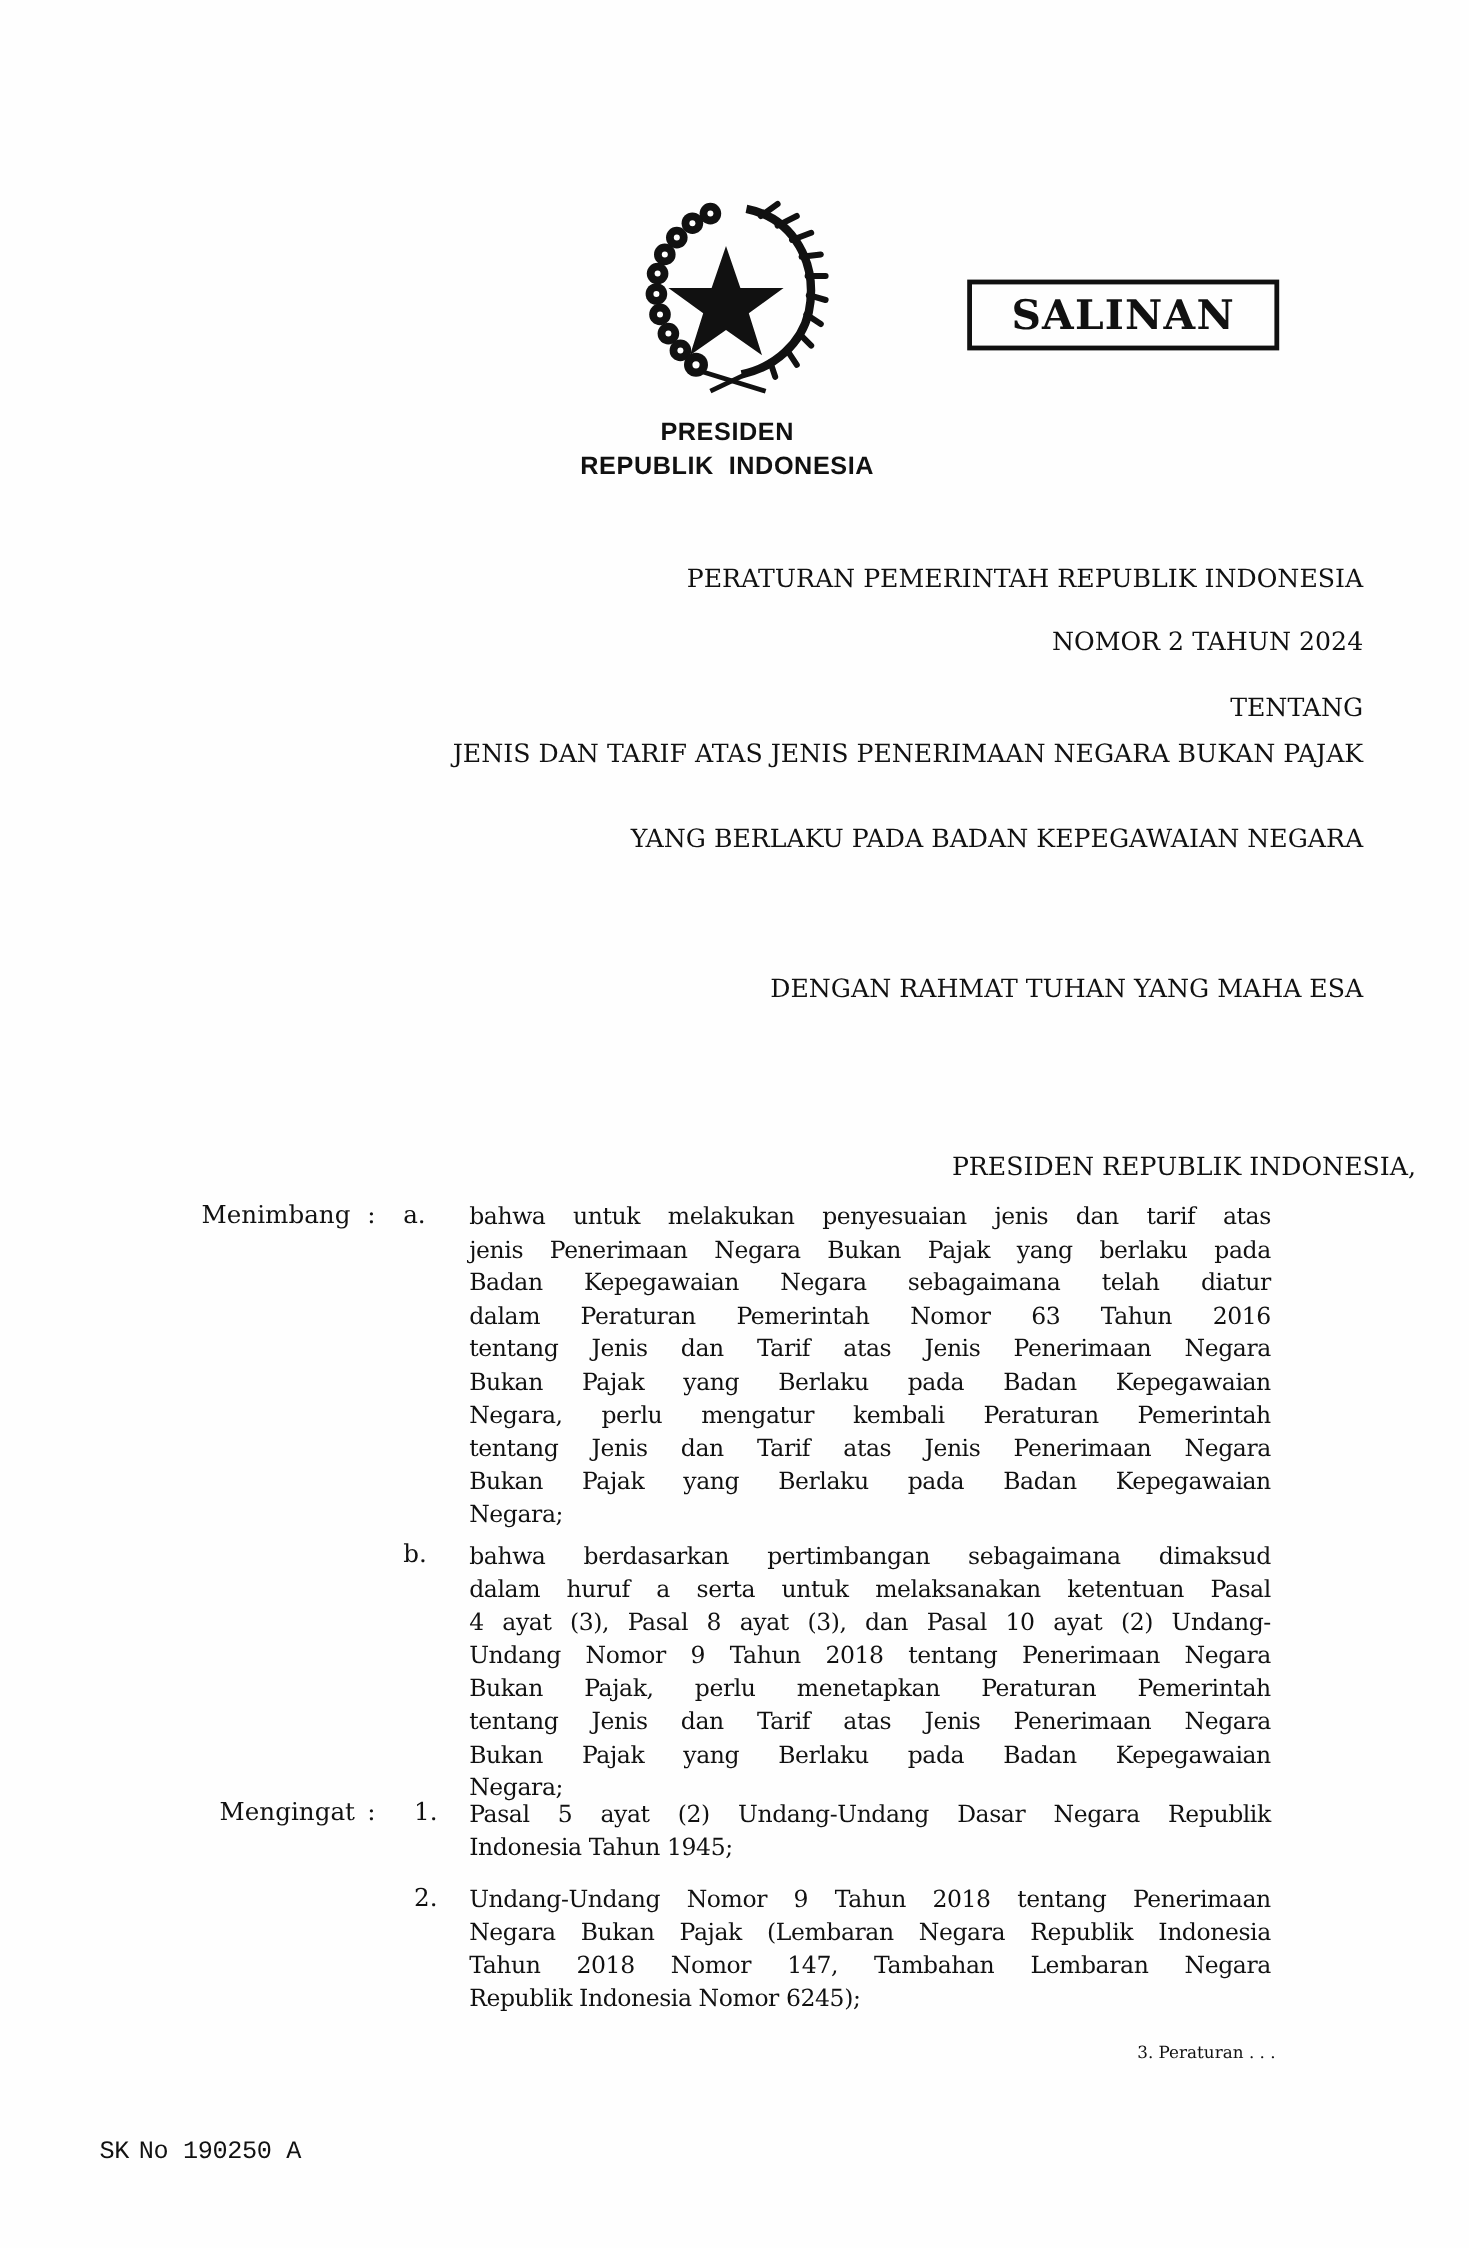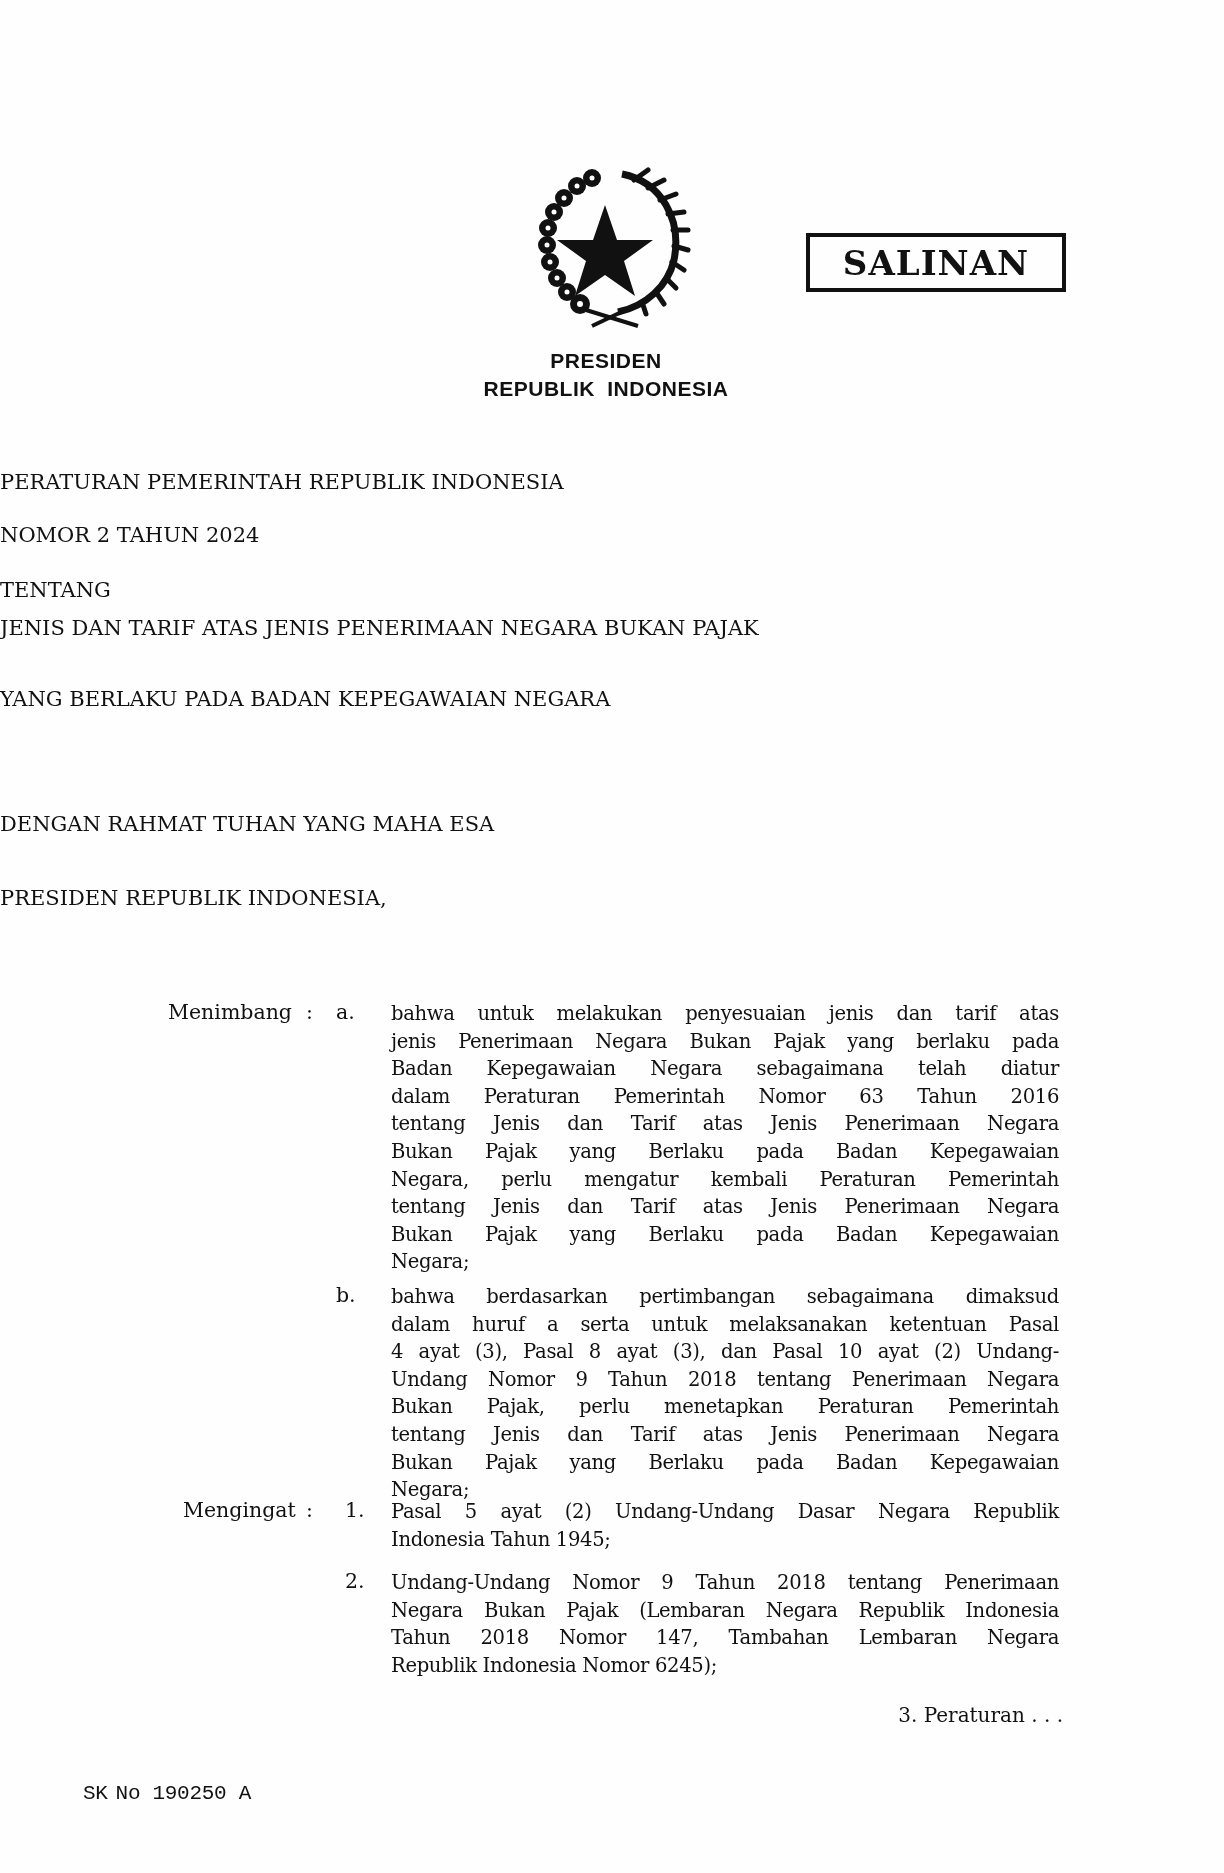--- a/index.html
+++ b/index.html
@@ -9,32 +9,32 @@
 
   .emblem { position: absolute; left: 522px; top: 160px; width: 170px; height: 175px; }
   .emblem svg { width: 100%; height: 100%; }
 
   .presiden-label { position: absolute; left: 0; width: 1224px; text-align: center; font-weight: bold; font-size: 21px; letter-spacing: 0.5px; }
   .presiden-label.l1 { top: 349px; left: -6px; }
   .presiden-label.l2 { top: 377px; left: -6px; word-spacing: 6px; }
 
   .salinan { position: absolute; left: 806px; top: 233px; width: 260px; height: 59px; border: 4px solid #111; box-sizing: border-box; display: flex; align-items: center; justify-content: center; font-family: "DejaVu Serif", "Liberation Serif", serif; font-weight: bold; font-size: 34px; letter-spacing: 1px; }
 
-  .center-line { position: absolute; left: 0; width: 1136px; text-align: left; font-family: "Liberation Serif", "DejaVu Serif", serif; font-size: 23px; letter-spacing: 0px; }
+  .center-line { position: absolute; left: 0; width: 1136px; text-align: right; font-family: "Liberation Serif", "DejaVu Serif", serif; font-size: 23px; letter-spacing: 0px; }
   .center-line.wide { font-family: "DejaVu Serif", "Liberation Serif", serif; font-size: 21px; }
 
   .body-block { position: absolute; left: 0; top: 0; width: 1224px; font-family: "DejaVu Serif", "Liberation Serif", serif; font-size: 20px; }
   .section-label { position: absolute; left: 168px; font-size: 20.5px; }
   .colon { position: absolute; left: 306px; font-size: 20.5px; }
   .marker { position: absolute; font-size: 20.5px; }
   .item-text { position: absolute; left: 391px; width: 668px; font-size: 19.6px; line-height: 27.6px; text-align: justify; text-align-last: left; letter-spacing: -0.35px; }
   .item-text .ln { display: block; text-align: justify; text-align-last: justify; white-space: nowrap; }
   .item-text .ln.last { text-align-last: left; }
 
-  .next-page { position: absolute; right: 161px; top: 1703px; font-family: "DejaVu Serif", "Liberation Serif", serif; font-size: 20px; }
+  .next-page { position: absolute; right: 161px; top: 1703px; font-family: "DejaVu Serif", "Liberation Serif", serif; font-size: 14px; }
   .sk-number { position: absolute; left: 83px; top: 1782px; font-family: Liberation Mono, monospace; font-size: 21px; letter-spacing: -0.3px; }
   .sk-number .gap { display: inline-block; width: 8px; }
 </style>
 </head>
 <body>
 
 <div class="page">
 
   <div class="emblem">
     <svg viewBox="0 0 170 175" xmlns="http://www.w3.org/2000/svg">
@@ -90,21 +90,21 @@
 
   <div class="salinan">SALINAN</div>
 
   <div class="center-line wide" style="top:470px;">PERATURAN PEMERINTAH REPUBLIK INDONESIA</div>
   <div class="center-line wide" style="top:523px;">NOMOR 2 TAHUN 2024</div>
   <div class="center-line wide" style="top:578px;">TENTANG</div>
   <div class="center-line wide" style="top:616px;">JENIS DAN TARIF ATAS JENIS PENERIMAAN NEGARA BUKAN PAJAK</div>
   <div class="center-line wide" style="top:687px;">YANG BERLAKU PADA BADAN KEPEGAWAIAN NEGARA</div>
 
   <div class="center-line wide" style="top:812px;">DENGAN RAHMAT TUHAN YANG MAHA ESA</div>
-  <div class="center-line wide" style="top:886px;">PRESIDEN REPUBLIK INDONESIA,</div>
+  <div class="center-line wide" style="top:960px;padding-left:44px;">PRESIDEN REPUBLIK INDONESIA,</div>
 
   <div class="body-block">
     <div class="section-label" style="top:1000px;">Menimbang</div>
     <div class="colon" style="top:1000px;">:</div>
 
     <div class="marker" style="left:336px; top:1000px;">a.</div>
     <div class="item-text" style="top:1000px;">
       <span class="ln">bahwa untuk melakukan penyesuaian jenis dan tarif atas</span>
       <span class="ln">jenis Penerimaan Negara Bukan Pajak yang berlaku pada</span>
       <span class="ln">Badan Kepegawaian Negara sebagaimana telah diatur</span>

